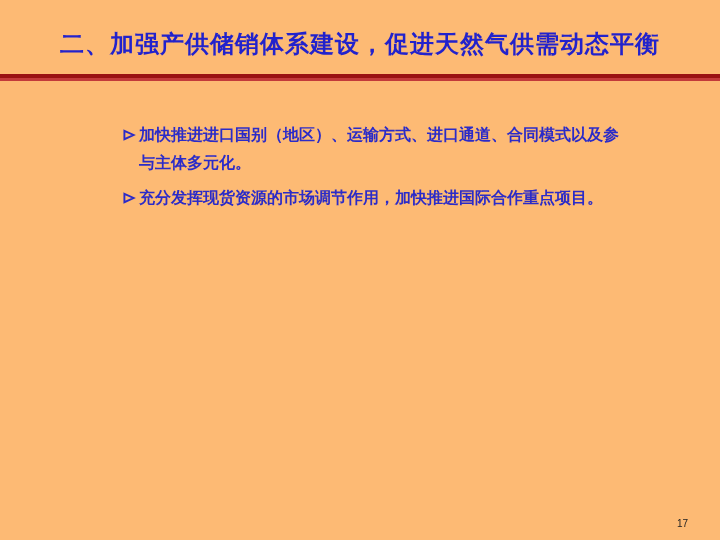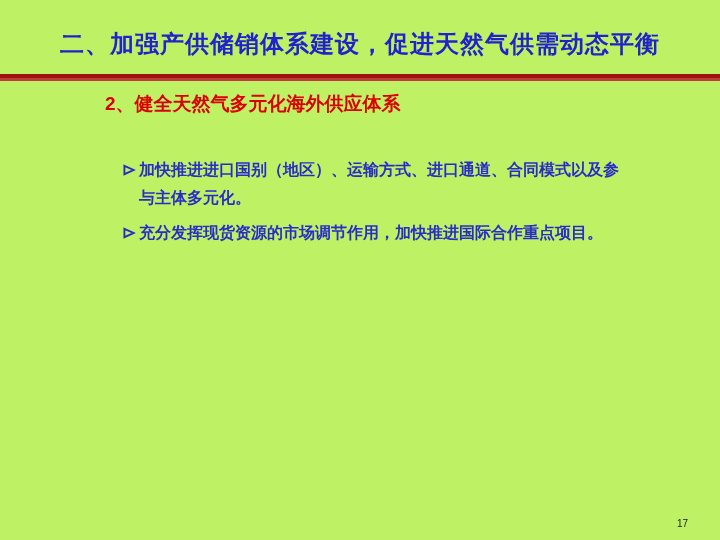--- a/index.html
+++ b/index.html
@@ -4,21 +4,21 @@
 <style>
   * { margin: 0; padding: 0; box-sizing: border-box; }
   html, body { background: #ffffff; }
   body {
     font-family: "Liberation Sans", "DejaVu Sans", sans-serif;
     width: 720px; height: 540px;
   }
   .slide {
     position: relative;
     width: 720px; height: 540px;
-    background: #bef264;
+    background: #fdba74;
     overflow: hidden;
   }
   .slide-title {
     margin-top: 27px;
     text-align: center;
     font-size: 24px;
     line-height: 34px;
     font-weight: bold;
     letter-spacing: 1px;
     color: var(--title-blue, #2222CC);
@@ -72,21 +72,20 @@
 </style>
 </head>
 <body>
 
 <div class="slide">
 
   <div class="slide-title">二、加强产供储销体系建设，促进天然气供需动态平衡</div>
 
   <div class="title-divider"></div>
 
-  <div class="section-heading">2、健全天然气多元化海外供应体系</div>
 
   <ul class="bullet-list">
     <li>
       <span class="bullet-marker">
         <svg width="14" height="14" viewBox="0 0 14 14">
           <path d="M2.4 2.8 L11.6 7 L2.4 11.2 Z" fill="none" stroke="currentColor" stroke-width="1.9" stroke-linejoin="miter"></path>
         </svg>
       </span>
       <span class="bullet-text">加快推进进口国别（地区）、运输方式、进口通道、合同模式以及参与主体多元化。</span>
     </li>

